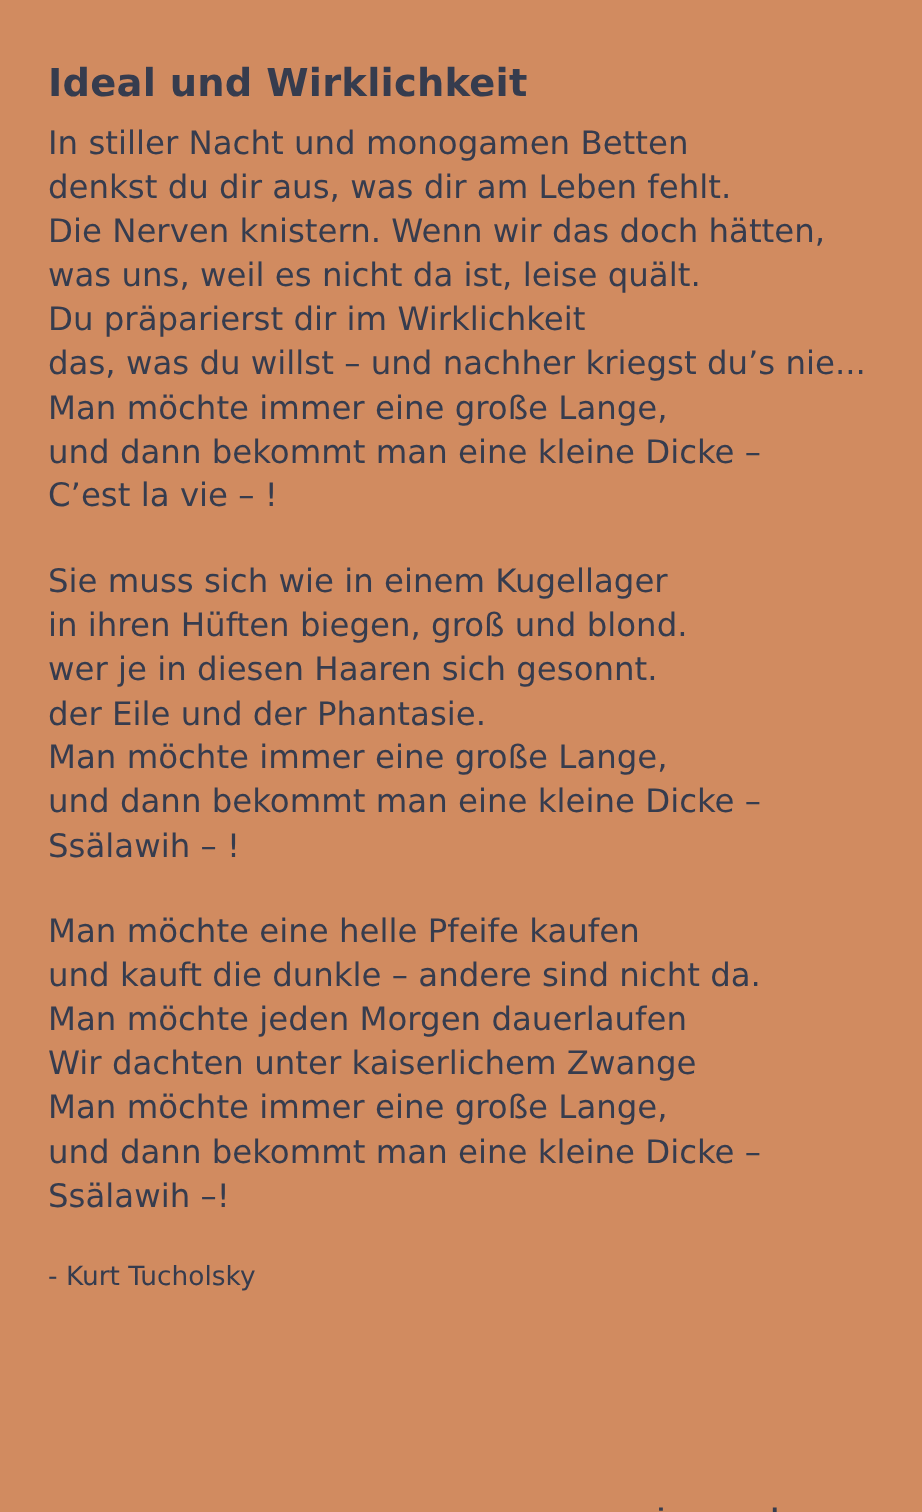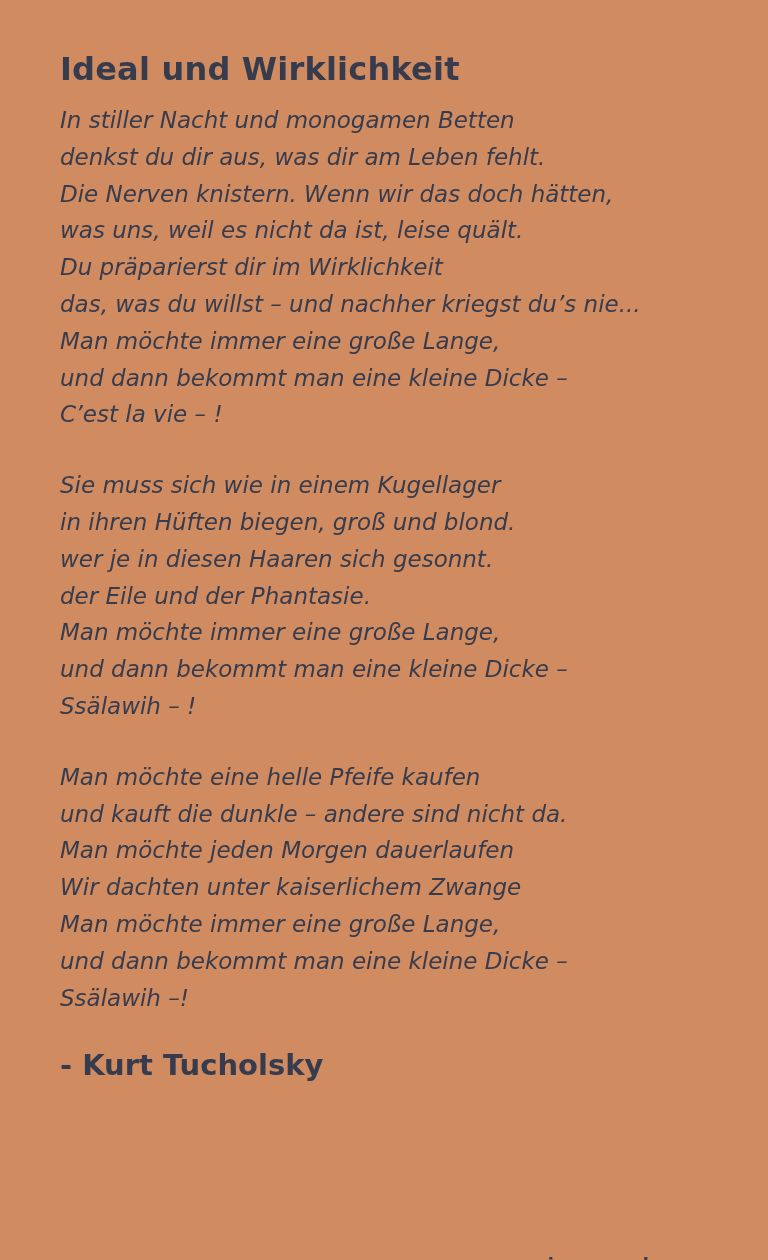--- a/index.html
+++ b/index.html
@@ -11,47 +11,46 @@
     height: 1260px;
     position: relative;
     overflow: hidden;
     background: #d18b60; 
     font-family: "DejaVu Sans", "Liberation Sans", sans-serif;
   }
   .page {
     box-sizing: border-box;
     width: 768px;
     height: 1096px;
-    padding: 50px 40px 0 60px;
+    padding: 50px 40px 0 40px;
     color: #363c4e; 
   }
   .title {
     font-size: 32px;
     font-weight: 700;
     line-height: 38px;
     margin: 0 0 14px 0;
     letter-spacing: 0.2px;
   }
   .stanza {
     margin: 0 0 34px 0;
     padding: 0;
   }
   .stanza:last-of-type {
     margin-bottom: 0;
   }
   .line {
-    font-size: 23px;
+    font-size: 27px;
     line-height: 36.8px;
     font-weight: 500;
     white-space: nowrap;
-    font-style: italic;
   }
   .author {
-    font-size: 29px;
-    font-weight: 700;
+    font-size: 22px;
+    font-weight: 400;
     line-height: 30px;
     margin-top: 20px;
   }
   .website {
     position: absolute;
     top: 1254px;
     right: 105px;
     font-size: 18px;
     font-weight: 700;
     letter-spacing: 1px;

